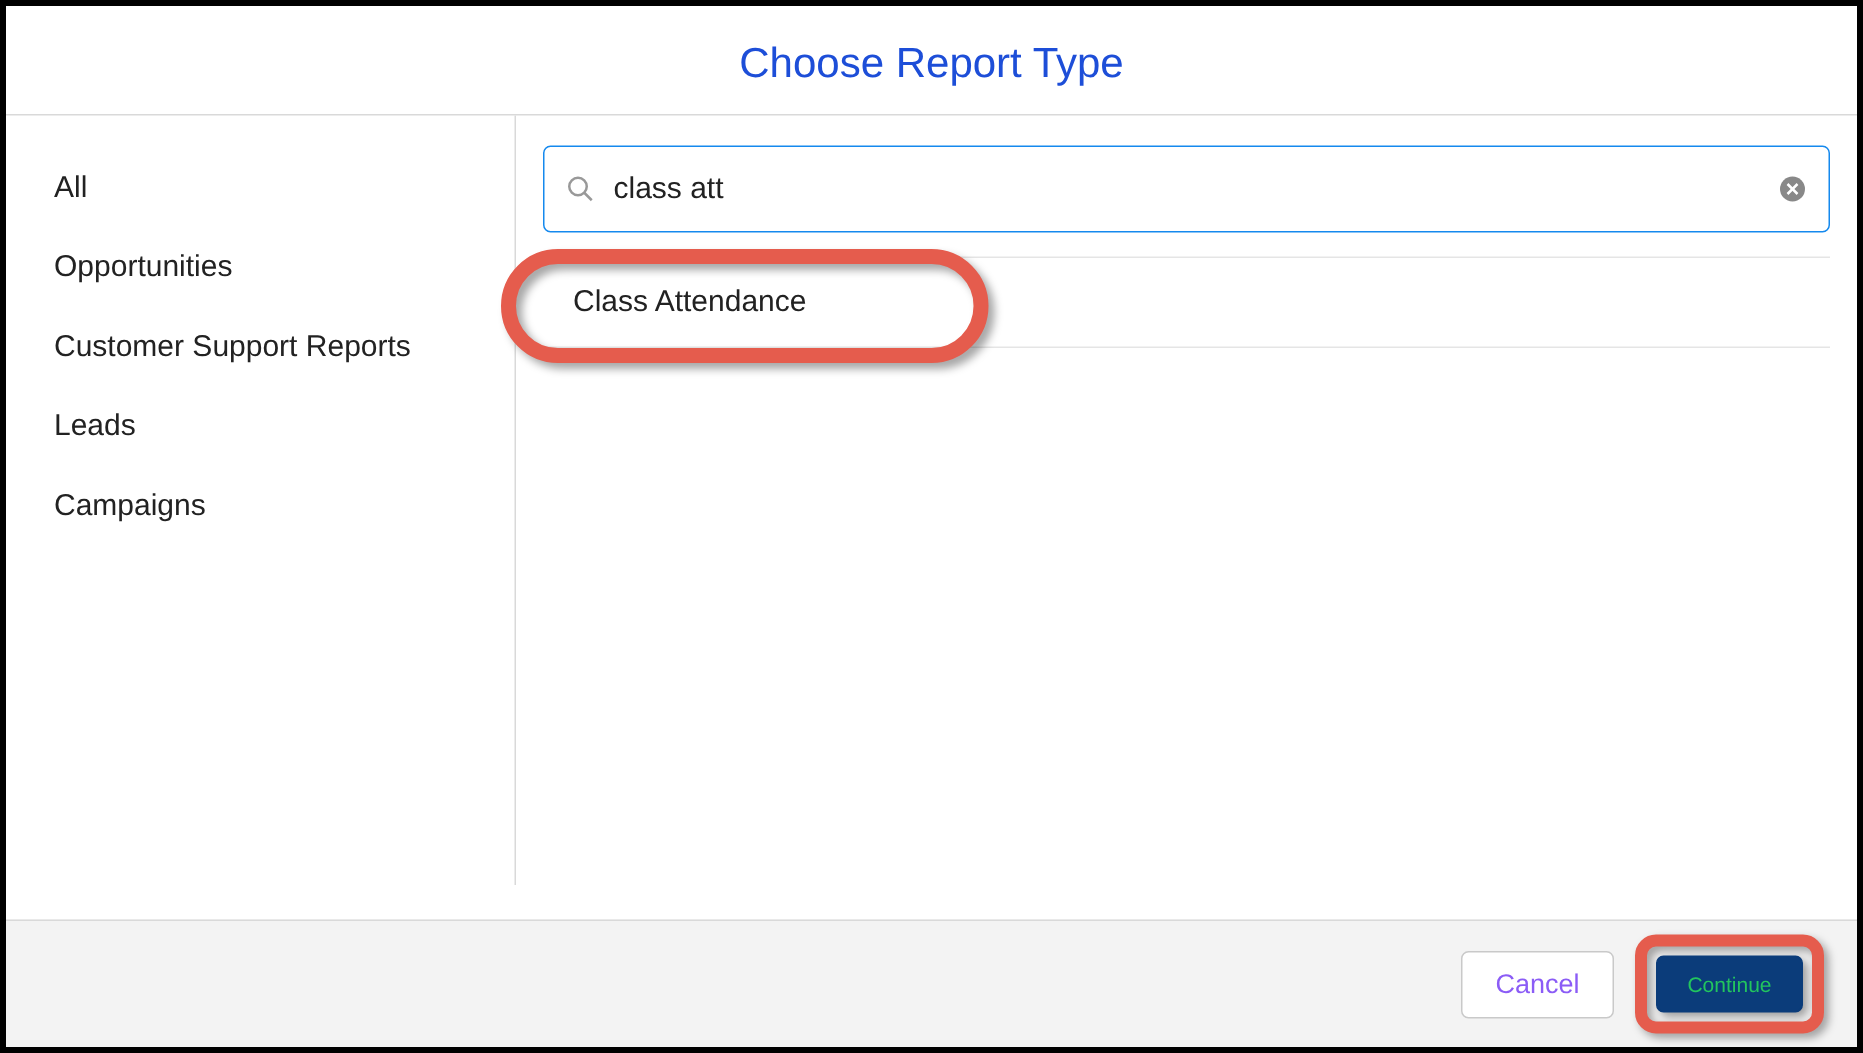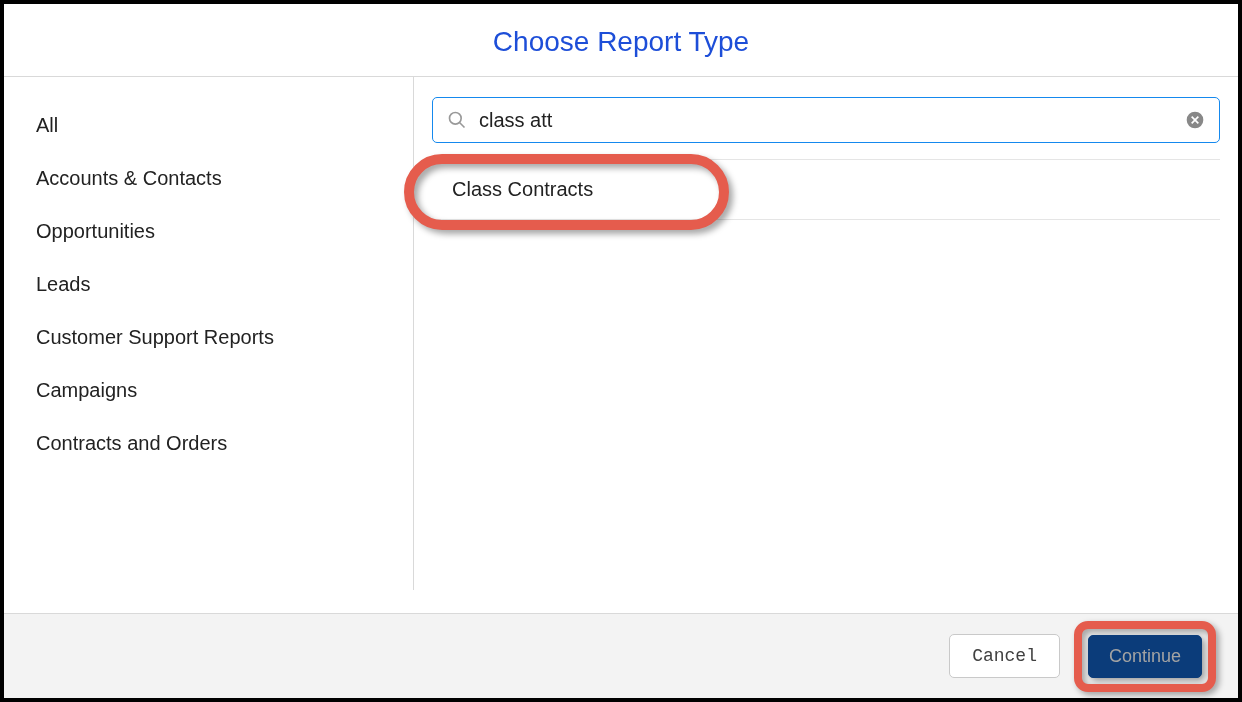--- a/index.html
+++ b/index.html
@@ -19,41 +19,41 @@
     .header h1 {
       font-size: 28px;
       font-weight: 400;
       color: #1d4ed8;
     }
     .content {
       display: flex;
       height: 513px;
     }
     .sidebar {
-      width: 410px;
+      width: 340px;
       border-right: 1px solid #d9d9d9;
       padding: 22px 0 0 32px;
       overflow: hidden;
     }
     .sidebar-item {
       font-size: 20px;
       color: #222;
       padding: 15px 0;
       cursor: pointer;
     }
     .main {
       flex: 1;
       padding: 20px 18px 0 18px;
       position: relative;
     }
     .search-wrap {
       position: relative;
       border: 1.5px solid #1589ee;
       border-radius: 5px;
-      height: 46px;
+      height: 58px;
       display: flex;
       align-items: center;
       padding: 0 14px;
       background: #fff;
     }
     .search-icon {
       width: 20px;
       height: 20px;
       margin-right: 12px;
       color: #999;
@@ -109,76 +109,73 @@
       padding-right: 22px;
       gap: 14px;
     }
     .btn {
       font-size: 18px;
       padding: 11px 22px;
       border-radius: 5px;
       cursor: pointer;
       border: 1px solid #c9c9c9;
       background: #fff;
-      color: #404040;
-      font-family: Liberation Mono, monospace;
+      color: #8b5cf6;
     }
     .btn-primary-wrap {
       position: relative;
       padding: 6px;
       border: 8px solid #e55c4d;
       border-radius: 14px;
       filter: drop-shadow(3px 3px 3px rgba(0,0,0,0.35));
     }
     .btn-primary {
       background: #0b3c7a;
-      color: #a3a3a3;
+      color: #22c55e;
       border: 1px solid #0b3c7a;
       padding: 10px 20px;
       border-radius: 5px;
-      font-size: 18px;
+      font-size: 14px;
       cursor: pointer;
     }
   </style>
 </head>
 <body>
 
 <div class="header">
   <h1>Choose Report Type</h1>
 </div>
 
 <div class="content">
   <div class="sidebar">
     <div class="sidebar-item">All</div>
-    <div class="sidebar-item">Accounts &amp; Contacts</div>
     <div class="sidebar-item">Opportunities</div>
+    <div class="sidebar-item">Customer Support Reports</div>
     <div class="sidebar-item">Leads</div>
-    <div class="sidebar-item">Customer Support Reports</div>
     <div class="sidebar-item">Campaigns</div>
-    <div class="sidebar-item">Contracts and Orders</div>
   </div>
 
   <div class="main">
     <div class="search-wrap">
       <svg class="search-icon" viewBox="0 0 24 24" fill="none" stroke="currentColor" stroke-width="2">
         <circle cx="10" cy="10" r="7"></circle>
         <line x1="21" y1="21" x2="15" y2="15"></line>
       </svg>
       <input class="search-input" value="class att" style="">
       <svg class="clear-icon" viewBox="0 0 24 24">
         <circle cx="12" cy="12" r="10" fill="#888"></circle>
         <line x1="8" y1="8" x2="16" y2="16" stroke="#fff" stroke-width="2"></line>
         <line x1="16" y1="8" x2="8" y2="16" stroke="#fff" stroke-width="2"></line>
       </svg>
     </div>
 
     <div class="result-list">
       <div class="result-item">
         <div class="highlight-circle"></div>
-        <span>Class Contracts</span>
+        <span>Class Attendance</span>
       </div>
     </div>
   </div>
 </div>
 
 <div class="footer">
   <button class="btn">Cancel</button>
   <div class="btn-primary-wrap">
     <button class="btn-primary">Continue</button>
   </div>

